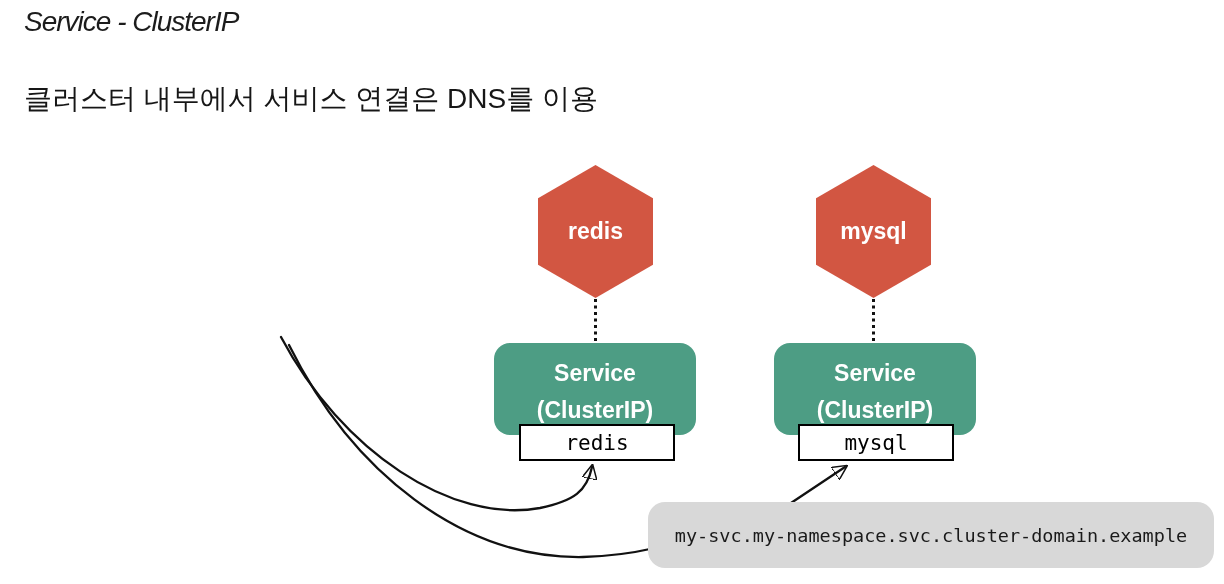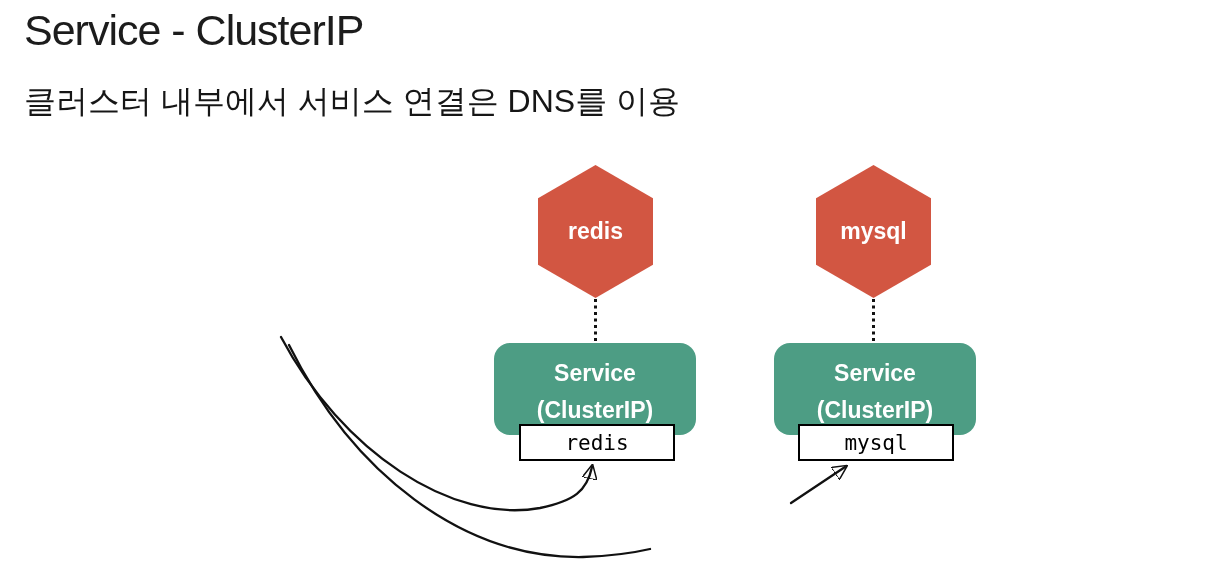--- a/index.html
+++ b/index.html
@@ -12,25 +12,25 @@
   }
   *{box-sizing:border-box;}
   body{margin:0;background:#fff;}
   .slide{
     position:relative;width:1224px;height:584px;overflow:hidden;
     background:var(--background);
     font-family:"Liberation Sans",sans-serif;color:var(--text);
   }
   .title{
     position:absolute;left:24px;top:6px;
-    font-size:43px;letter-spacing:-1px;color:#1c1c1c;
+    font-size:28px;letter-spacing:-1px;color:#1c1c1c;font-style:italic;
   }
   .subtitle{
     position:absolute;left:24px;top:80px;
-    font-size:32px;color:#161616;
+    font-size:28px;color:#161616;
   }
   .connectors{position:absolute;left:0;top:0;width:1224px;height:584px;z-index:1;}
   .connectors path{fill:none;stroke:var(--line);}
   .arc{stroke-width:2.3px;stroke-linecap:round;}
   .dotted{stroke-width:3px;stroke-dasharray:3 3.5;}
   .arrowhead{fill:var(--line);}
   .hex{
     position:absolute;z-index:2;
     clip-path:polygon(50% 0%,100% 25%,100% 75%,50% 100%,0% 75%,0% 25%);
     background:var(--pod-fill);
@@ -100,14 +100,17 @@
     <div>(ClusterIP)</div>
   </div>
 
   <div class="portbox portbox-redis">
     <span>redis</span>
   </div>
   <div class="portbox portbox-mysql">
     <span>mysql</span>
   </div>
 
+  <div class="dnsbox">
+    <span>my-svc.my-namespace.svc.cluster-domain.example</span>
+  </div>
 
 </div>
 
 </body></html>

